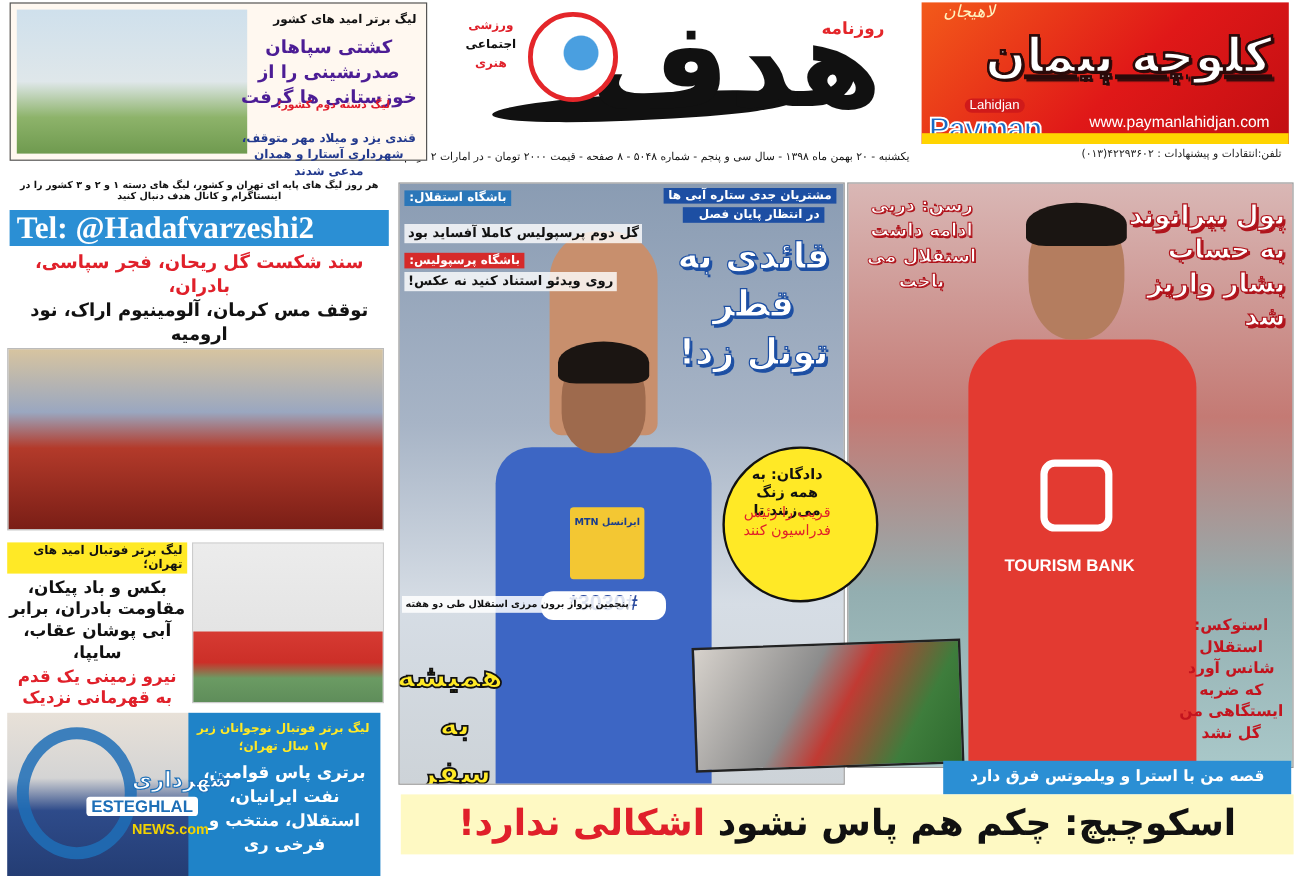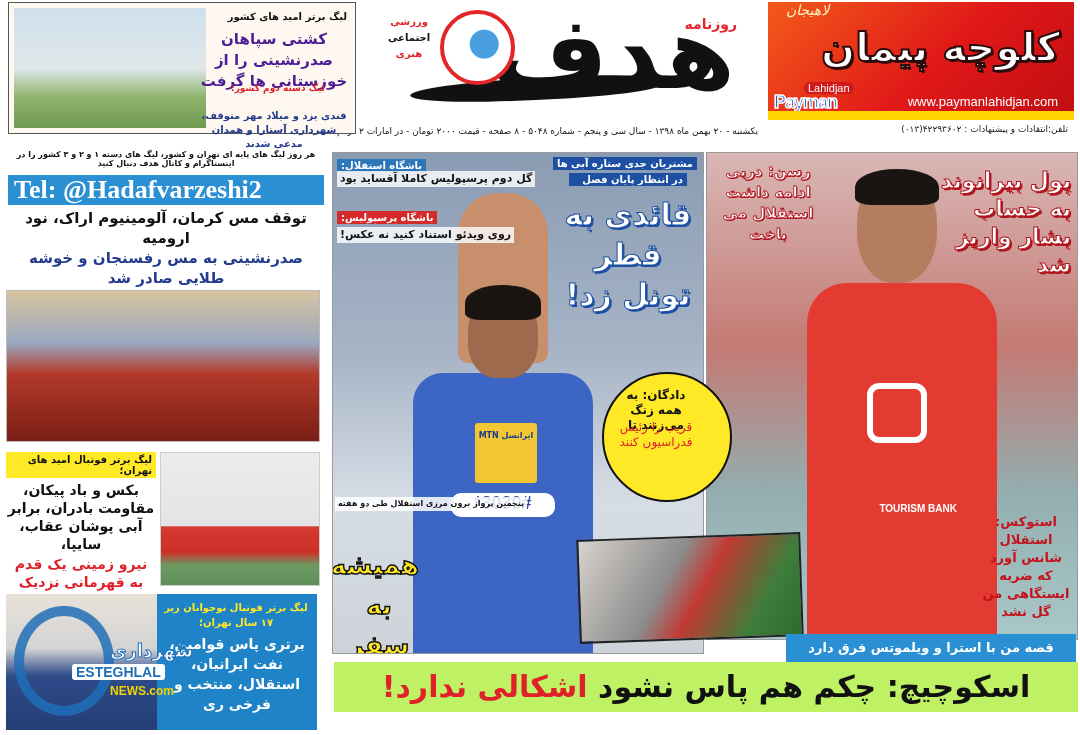--- a/index.html
+++ b/index.html
@@ -1,26 +1,26 @@
 <!DOCTYPE html>
 <html><head>
 <meta charset="utf-8">
 <style>
   * { box-sizing: border-box; margin: 0; padding: 0; }
   body { width: 1080px; height: 735px; background: #fff; font-family: "DejaVu Sans", sans-serif; position: relative; overflow: hidden; direction: rtl; }
   .abs { position: absolute; }
   
   .ad { left: 768px; top: 2px; width: 306px; height: 118px; background: linear-gradient(135deg,#f35a1a 0%,#e01818 55%,#c10e12 100%); overflow: hidden; }
   .ad .yellow { position:absolute; left:0; bottom:0; width:100%; height:9px; background:#ffd400; }
-  .ad-title { position:absolute; right:14px; top:22px; color:#fff; font-size:40px; font-weight:bold; -webkit-text-stroke:2px #2a0a0a; text-shadow: 2px 2px 0 #3a0b0b; }
+  .ad-title { position:absolute; right:14px; top:22px; color:#fff; font-size:40px; font-weight:bold; -webkit-text-stroke:2px #2a0a0a; text-shadow: 2px 2px 0 #3a0b0b; text-decoration: underline; }
   .ad-tag { position:absolute; left:18px; top:0px; color:#fff3c0; font-size:14px; font-style:italic; }
   .ad-url { position:absolute; right:16px; top:92px; color:#fff; font-size:13px; direction:ltr; font-family:"Liberation Sans",sans-serif; }
   .ad-brand { position:absolute; left:6px; top:80px; width:120px; height:38px; }
   .ad-brand .lahi { position:absolute; left:30px; top:0; color:#fff; font-size:11px; font-family:"Liberation Sans",sans-serif; background:#d01a1a; padding:0 4px; border-radius:6px; direction:ltr;}
-  .ad-brand .pay { position:absolute; left:0; top:10px; color:#1b6bc6; font-size:18px; font-weight:bold; font-family:"Liberation Sans",sans-serif; -webkit-text-stroke:1.5px #fff; direction:ltr; letter-spacing:-1px;}
+  .ad-brand .pay { position:absolute; left:0; top:10px; color:#1b6bc6; font-size:26px; font-weight:bold; font-family:"Liberation Sans",sans-serif; -webkit-text-stroke:1.5px #fff; direction:ltr; letter-spacing:-1px;}
   .phone { left: 768px; top: 124px; width: 300px; font-size: 9px; color:#222; text-align:right; }
   
   .logo { left: 380px; top: 0; width: 375px; height: 118px; }
   .logo-hadaf { position:absolute; right:20px; top:4px; font-size:100px; font-weight:bold; color:#111; line-height:1; letter-spacing:-6px; }
   .logo-ball { position:absolute; left:60px; top:10px; width:75px; height:75px; border-radius:50%; background:radial-gradient(circle at 60% 45%, #4a9fe0 0 14px, #fff 15px 100%); border:4px solid #e4262a; }
   .logo-swoosh { position:absolute; left:30px; top:78px; width:250px; height:22px; background:#111; border-radius:50% 40% 40% 50%; transform:rotate(-3deg); }
   .logo-roznameh { position:absolute; right:18px; top:16px; font-size:14px; font-weight:bold; color:#e4262a; }
   .logo-cats { position:absolute; left:8px; top:14px; font-size:10px; font-weight:bold; text-align:center; line-height:16px; }
   .dateline { left: 378px; top: 126px; width: 380px; font-size: 9px; color:#111; text-align:right; white-space:nowrap; }
   
@@ -57,42 +57,42 @@
   .player-blue .head { position:absolute; left:55px; top:100px; width:70px; height:85px; background:#9e6a4d; border-radius:45% 45% 40% 40%; }
   .player-blue .hair { position:absolute; left:52px; top:92px; width:76px; height:35px; background:#1b1512; border-radius:50% 50% 20% 20%; }
   .player-blue .shirt { position:absolute; left:0; top:180px; width:180px; height:300px; background:#3d66c4; border-radius:30px 30px 0 0; }
   .player-blue .sponsor { position:absolute; left:62px; top:230px; width:62px; height:60px; background:#f3c733; border-radius:3px; font-size:8px; text-align:center; color:#1a3d8c; font-weight:bold; padding-top:8px;}
   .player-blue .code { position:absolute; left:38px; top:300px; width:104px; height:24px; background:#fff; border-radius:10px; color:#2a4a9e; font-size:18px; font-weight:bold; text-align:center; direction:ltr; font-family:"Liberation Sans",sans-serif;}
   .pill { position:absolute; font-size:10px; font-weight:bold; padding:1px 4px; }
   .c-kick1 { right:6px; top:4px; background:#1d4fa3; color:#fff; }
   .c-kick2 { right:16px; top:20px; background:#1d4fa3; color:#fff;padding-left:13px; }
   .c-head { position:absolute; right:10px; top:42px; width:130px; text-align:center; font-size:30px; font-weight:bold; color:#fff; -webkit-text-stroke:1px #1d4fa3; text-shadow:2px 2px 0 #1d4fa3; line-height:40px; }
   .c-left1k { left:4px; top:6px; background:#2b77b9; color:#fff; }
-  .c-left1 { position:absolute; left:4px; top:18px; background:rgba(255,255,255,.8); font-size:11px; font-weight:bold; color:#111; line-height:16px; padding:0 3px; text-align:right; }
+  .c-left1 { position:absolute; left:4px; top:34px; background:rgba(255,255,255,.8); font-size:11px; font-weight:bold; color:#111; line-height:16px; padding:0 3px; text-align:right; }
   .c-left2k { left:4px; top:58px; background:#d62a2a; color:#fff; }
   .c-left2 { position:absolute; left:4px; top:74px; background:rgba(255,255,255,.8); font-size:11px; font-weight:bold; color:#111; line-height:16px; padding:0 3px; }
   .c-bot-k { position:absolute; left:2px; top:344px; background:rgba(255,255,255,.85); font-size:8px; font-weight:bold; color:#111; padding:1px 3px; line-height:12px; }
   .c-bot-h { position:absolute; left:6px; top:392px; width:80px; text-align:center; font-size:26px; font-weight:bold; color:#ffe926; -webkit-text-stroke:1.5px #111; line-height:40px; }
   .yellow-circle { position:absolute; left:270px; top:220px; width:130px; height:130px; border-radius:50%; background:#ffe926; border:2px solid #111; }
   .yellow-circle .t { position:absolute; right:34px; top:14px; width:80px; font-size:12px; font-weight:bold; color:#111; text-align:center; line-height:15px; }
   .yellow-circle .t2 { position:absolute; right:34px; top:46px; width:80px; font-size:12px; font-weight:normal; color:#e0202a; text-align:center; line-height:15px; }
   
   .right { left: 706px; top: 152px; width: 372px; height: 488px; background:linear-gradient(180deg,#d9b7b5 0%,#c47a74 40%,#93aeb0 70%,#a9c8c9 100%); overflow:hidden; border:1px solid #999; }
   .player-red { position:absolute; left:90px; top:20px; width:210px; height:480px; }
   .player-red .head { position:absolute; left:60px; top:0; width:80px; height:110px; background:#b47d5f; border-radius:45% 45% 45% 45%; }
   .player-red .hair { position:absolute; left:58px; top:-4px; width:84px; height:36px; background:#1a1512; border-radius:50% 50% 20% 20%; }
   .player-red .shirt { position:absolute; left:10px; top:110px; width:190px; height:380px; background:#e33a31; border-radius:40px 40px 0 0; }
   .player-red .logo { position:absolute; left:70px; top:210px; width:60px; height:60px; border:6px solid #fff; border-radius:12px; }
-  .player-red .bank { position:absolute; left:40px; top:290px; width:120px; font-size:10px; font-weight:bold; color:#fff; text-align:right; direction:ltr; font-family:"Liberation Sans",sans-serif;margin-top:40px; }
+  .player-red .bank { position:absolute; left:40px; top:290px; width:120px; font-size:14px; font-weight:bold; color:#fff; text-align:left; direction:ltr; font-family:"Liberation Sans",sans-serif; }
   .r-head { position:absolute; right:6px; top:14px; width:140px; text-align:right; font-size:22px; font-weight:bold; color:#fff; -webkit-text-stroke:1px #b0141c; text-shadow:2px 2px 0 #b0141c; line-height:28px; }
   .r-quote { position:absolute; left:6px; top:8px; width:110px; text-align:center; font-size:15px; font-weight:bold; color:#fff; -webkit-text-stroke:.8px #b0141c; text-shadow:1px 1px 0 #b0141c; line-height:21px; }
   .r-quote2 { position:absolute; right:6px; top:360px; width:90px; text-align:center; font-size:13px; font-weight:bold; color:#c3141e; line-height:18px; }
   .pic-inset { left: 578px; top: 536px; width: 224px; height: 104px; background:linear-gradient(120deg,#d7d2cc 0%,#8c8c8c 40%,#c13a33 55%,#3e7d3c 80%,#2e6a2e 100%); border:2px solid #222; transform:rotate(-2deg); }
   .blue-bar { left: 786px; top: 634px; width: 290px; height: 28px; background:#2b8fd4; color:#fff; font-size:13px; font-weight:bold; text-align:center; line-height:28px; }
-  .main-head { left: 334px; top: 662px; width: 744px; height: 50px; background:#bef264; font-size:30px; font-weight:bold; text-align:center; line-height:50px; white-space:nowrap; }
+  .main-head { left: 334px; top: 662px; width: 744px; height: 50px; background:#fef9c3; font-size:30px; font-weight:bold; text-align:center; line-height:50px; white-space:nowrap; }
 </style>
 </head>
 <body>
 
 <div class="abs ad">
   <span class="ad-tag">لاهیجان</span>
   <span class="ad-title">کلوچه پیمان</span>
   <div class="ad-brand">
     <span class="lahi">Lahidjan</span>
     <span class="pay">Payman</span>
@@ -119,20 +119,21 @@
   <div class="photo"></div>
   <span class="kicker">لیگ برتر امید های کشور</span>
   <div class="head">کشتی سپاهان صدرنشینی را از خوزستانی ها گرفت</div>
   <span class="kicker2">لیگ دسته دوم کشور؛</span>
   <div class="sub">قندی یزد و میلاد مهر متوقف، شهرداری آستارا و همدان مدعی شدند</div>
 </div>
 
 <div class="abs lc-note">هر روز لیگ های پایه ای تهران و کشور، لیگ های دسته ۱ و ۲ و ۳ کشور را در اینستاگرام و کانال هدف دنبال کنید</div>
 <div class="abs tel">Tel: @Hadafvarzeshi2</div>
 <div class="abs lc-head">
+  <div class="red">سند شکست گل ریحان، فجر سپاسی، بادران،</div>
   <div class="blk">توقف مس کرمان، آلومینیوم اراک، نود ارومیه</div>
   <div class="navy">صدرنشینی به مس رفسنجان و خوشه طلایی صادر شد</div>
 </div>
 <div class="abs photo-red"></div>
 
 <div class="abs umid">
   <span class="kick">لیگ برتر فوتبال امید های تهران؛</span>
   <div class="h1">بکس و باد پیکان، مقاومت بادران، برابر آبی پوشان عقاب، سایپا،</div>
   <div class="h2">نیرو زمینی یک قدم به قهرمانی نزدیک شد</div>
 </div>

